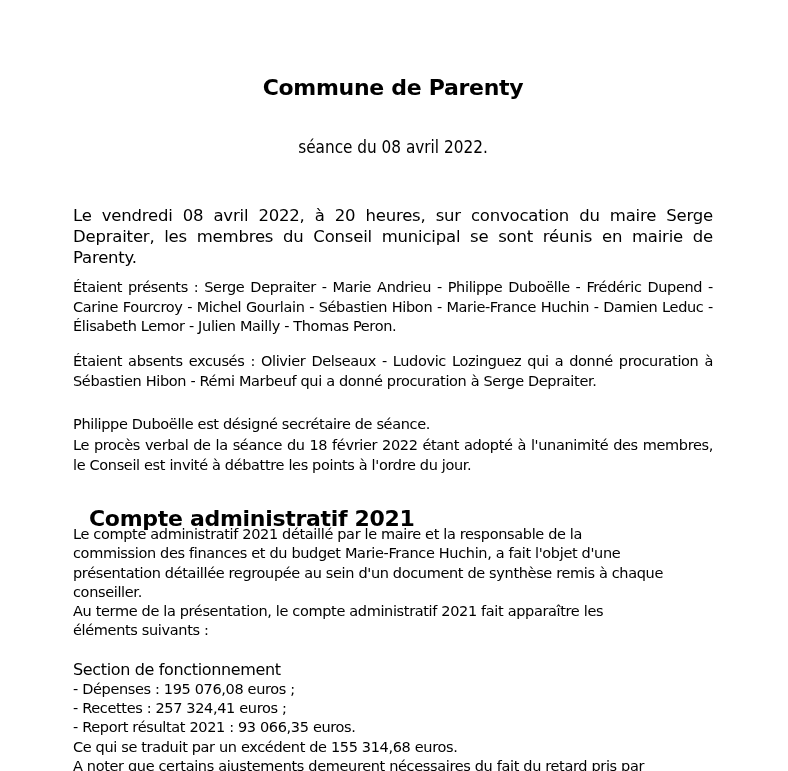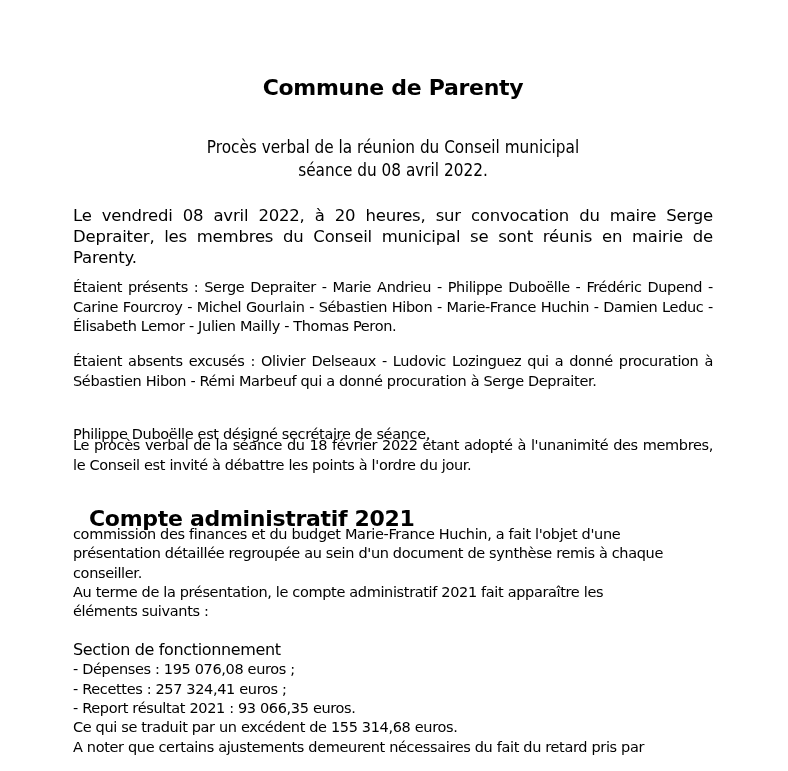--- a/index.html
+++ b/index.html
@@ -9,44 +9,44 @@
   h1 { font-family:"DejaVu Sans", sans-serif; font-weight:bold; font-size:22px;
        text-align:center; margin:0; position:absolute; top:75px; left:0; width:640px; letter-spacing:-0.3px; }
   .sub { position:absolute; top:136px; left:0; width:640px; text-align:center;
          font-size:17px; line-height:23px; font-family:"DejaVu Sans Condensed","DejaVu Sans", sans-serif; }
   .intro { position:absolute; top:205px; left:0; width:640px; font-weight:normal; font-size:16.5px;
            line-height:21px; text-align:justify; letter-spacing:-0.2px; }
   .para { position:absolute; left:0; width:640px; font-size:14.5px; line-height:19.5px;
           text-align:justify; letter-spacing:-0.35px; }
   .p-present { top:278px; }
   .p-absent { top:352px; }
-  .p-secretary { top:425px; }
+  .p-secretary { top:415px; }
   .p-pv { top:436px; }
   h2 { position:absolute; top:490px; left:0; margin:16px; font-size:22px; font-weight:bold; letter-spacing:-0.3px; }
   .body { position:absolute; top:525px; left:0; width:640px; font-size:14.5px; line-height:19.3px; letter-spacing:-0.35px; }
   .body p { margin:0; }
   .section-title { font-weight:normal; font-size:16px; margin-top:19px !important; line-height:20px; }
 </style>
 </head>
 <body>
 
 <div class="page">
   <h1>Commune de Parenty</h1>
   <div class="sub">
-    <div>Procès verbal de la réunion du Conseil municipal</div>
     <div>séance du 08 avril 2022.</div>
   </div>
   <div class="intro">Le vendredi 08 avril 2022, à 20 heures, sur convocation du maire Serge Depraiter, les membres du Conseil municipal se sont réunis en mairie de Parenty.</div>
   <div class="para p-present">Étaient présents : Serge Depraiter - Marie Andrieu - Philippe Duboëlle - Frédéric Dupend - Carine Fourcroy - Michel Gourlain - Sébastien Hibon - Marie-France Huchin - Damien Leduc - Élisabeth Lemor - Julien Mailly - Thomas Peron.</div>
   <div class="para p-absent">Étaient absents excusés : Olivier Delseaux - Ludovic Lozinguez qui a donné procuration à Sébastien Hibon - Rémi Marbeuf qui a donné procuration à Serge Depraiter.</div>
   <div class="para p-secretary">Philippe Duboëlle est désigné secrétaire de séance.</div>
   <div class="para p-pv">Le procès verbal de la séance du 18 février 2022 étant adopté à l'unanimité des membres, le Conseil est invité à débattre les points à l'ordre du jour.</div>
 
   <h2>Compte administratif 2021</h2>
   <div class="body">
+    <p>Le compte administratif 2021 détaillé par le maire et la responsable de la</p>
     <p>commission des finances et du budget Marie-France Huchin, a fait l'objet d'une</p>
     <p>présentation détaillée regroupée au sein d'un document de synthèse remis à chaque</p>
     <p>conseiller.</p>
     <p>Au terme de la présentation, le compte administratif 2021 fait apparaître les</p>
     <p>éléments suivants :</p>
     <p class="section-title">Section de fonctionnement</p>
     <p>- Dépenses : 195 076,08 euros ;</p>
     <p>- Recettes : 257 324,41 euros ;</p>
     <p>- Report résultat 2021 : 93 066,35 euros.</p>
     <p>Ce qui se traduit par un excédent de 155 314,68 euros.</p>

